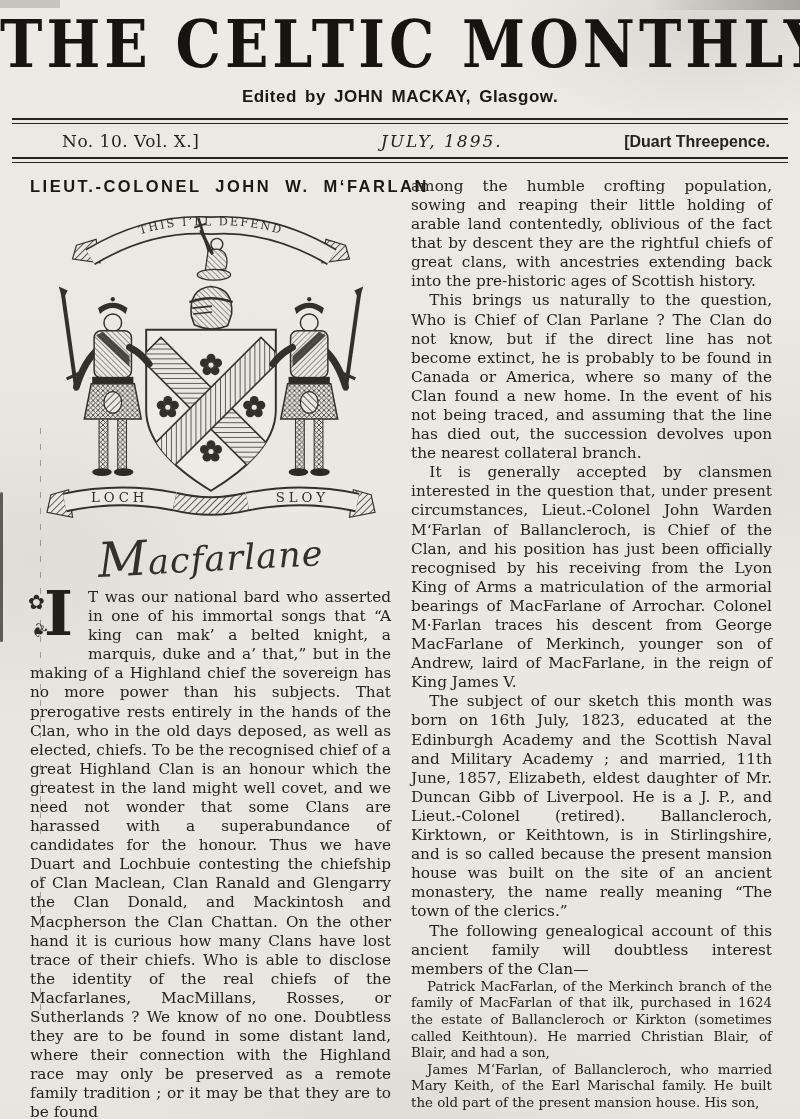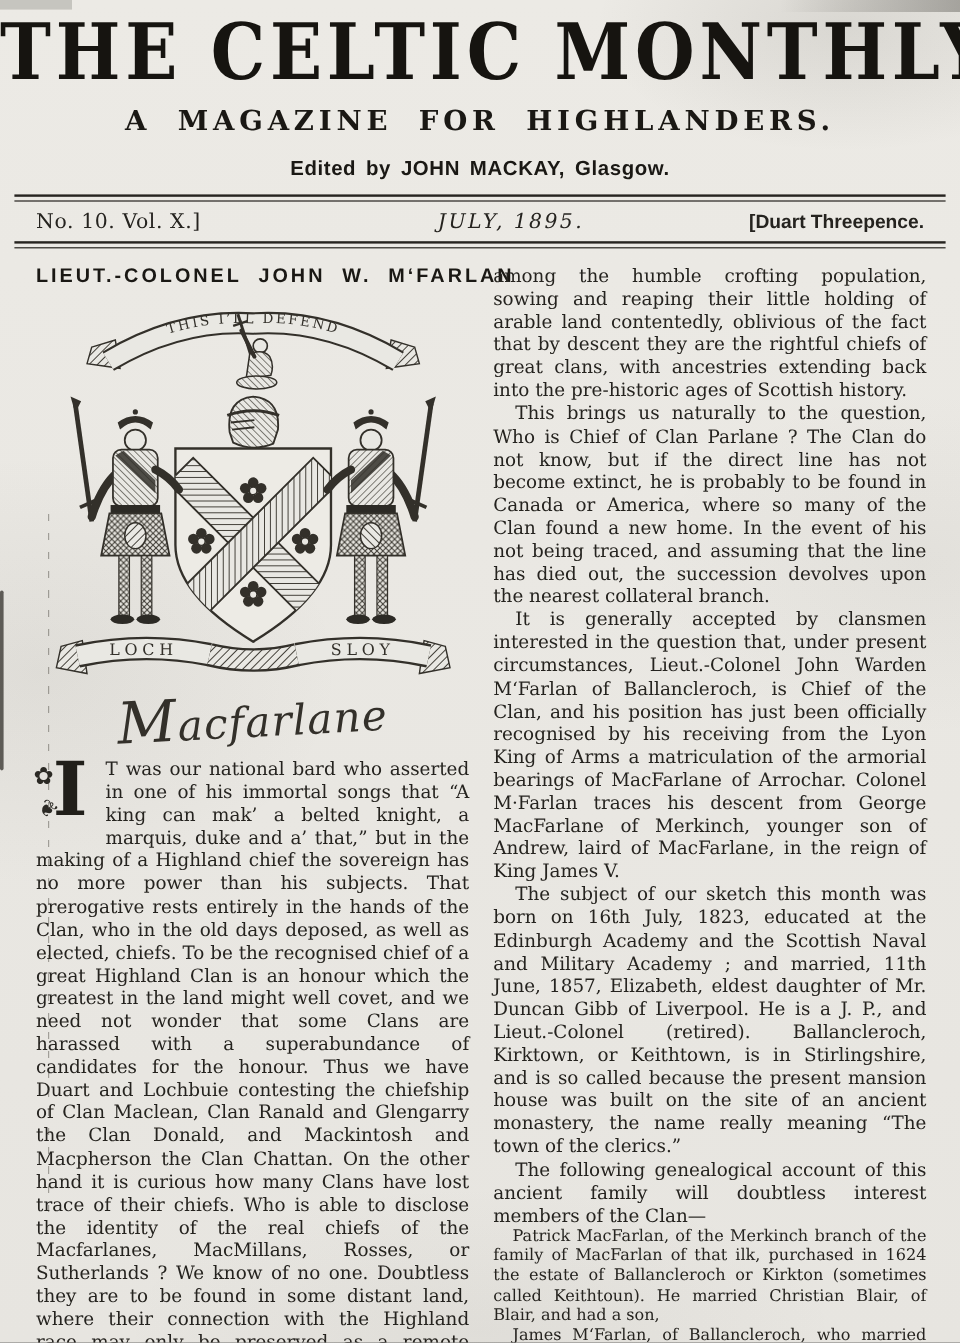--- a/index.html
+++ b/index.html
@@ -30,21 +30,21 @@
   .mast-title{
     font-size:57px;font-weight:bold;line-height:1.05;letter-spacing:4px;
     transform:scaleY(1.14);transform-origin:top center;
     white-space:nowrap;color:#161410;
   }
   .mast-subtitle{font-size:23px;font-weight:bold;letter-spacing:4px;word-spacing:10px;margin-top:17px;color:#1a1814;}
   .mast-edited{font-family:"Liberation Sans","DejaVu Sans",sans-serif;font-size:17px;font-weight:bold;letter-spacing:.5px;word-spacing:3px;margin-top:17px;color:#1a1814;}
 
   .double-rule{height:3px;border-top:2px solid #262420;border-bottom:1px solid #262420;margin:0 12px;}
   .rule-top{margin-top:11px;}
-  .issue-line{display:flex;align-items:baseline;justify-content:space-between;padding:7px 30px 6px 30px;font-size:17px;}
+  .issue-line{display:flex;align-items:baseline;justify-content:space-between;padding:7px 30px 6px 30px;font-size:17px;margin-left:32px;}
   .issue-no{letter-spacing:.5px;}
   .issue-date{font-style:italic;letter-spacing:2px;margin-left:60px;}
   .issue-price{font-family:"Liberation Sans","DejaVu Sans",sans-serif;font-weight:bold;font-size:16px;}
 
   
   .columns{display:flex;gap:20px;padding:14px 28px 0 30px;}
   .col{width:361px;text-align:justify;font-size:15.3px;line-height:19.1px;}
   .col p{margin:0;}
   .col p.indent{text-indent:1.2em;}
 
@@ -74,21 +74,20 @@
 
 <div class="page">
 
   <div class="smudge-tl"></div>
   <div class="smudge-tr"></div>
   <div class="crease"></div>
   <div class="edge-mark-left"></div>
 
   <div class="masthead">
     <div class="mast-title">THE CELTIC MONTHLY:</div>
-    <div class="mast-subtitle">A MAGAZINE FOR HIGHLANDERS.</div>
     <div class="mast-edited">Edited by JOHN MACKAY, Glasgow.</div>
   </div>
 
   <div class="double-rule rule-top"></div>
   <div class="issue-line">
     <span class="issue-no">No. 10. Vol. X.]</span>
     <span class="issue-date">JULY, 1895.</span>
     <span class="issue-price">[Duart Threepence.</span>
   </div>
   <div class="double-rule"></div>

